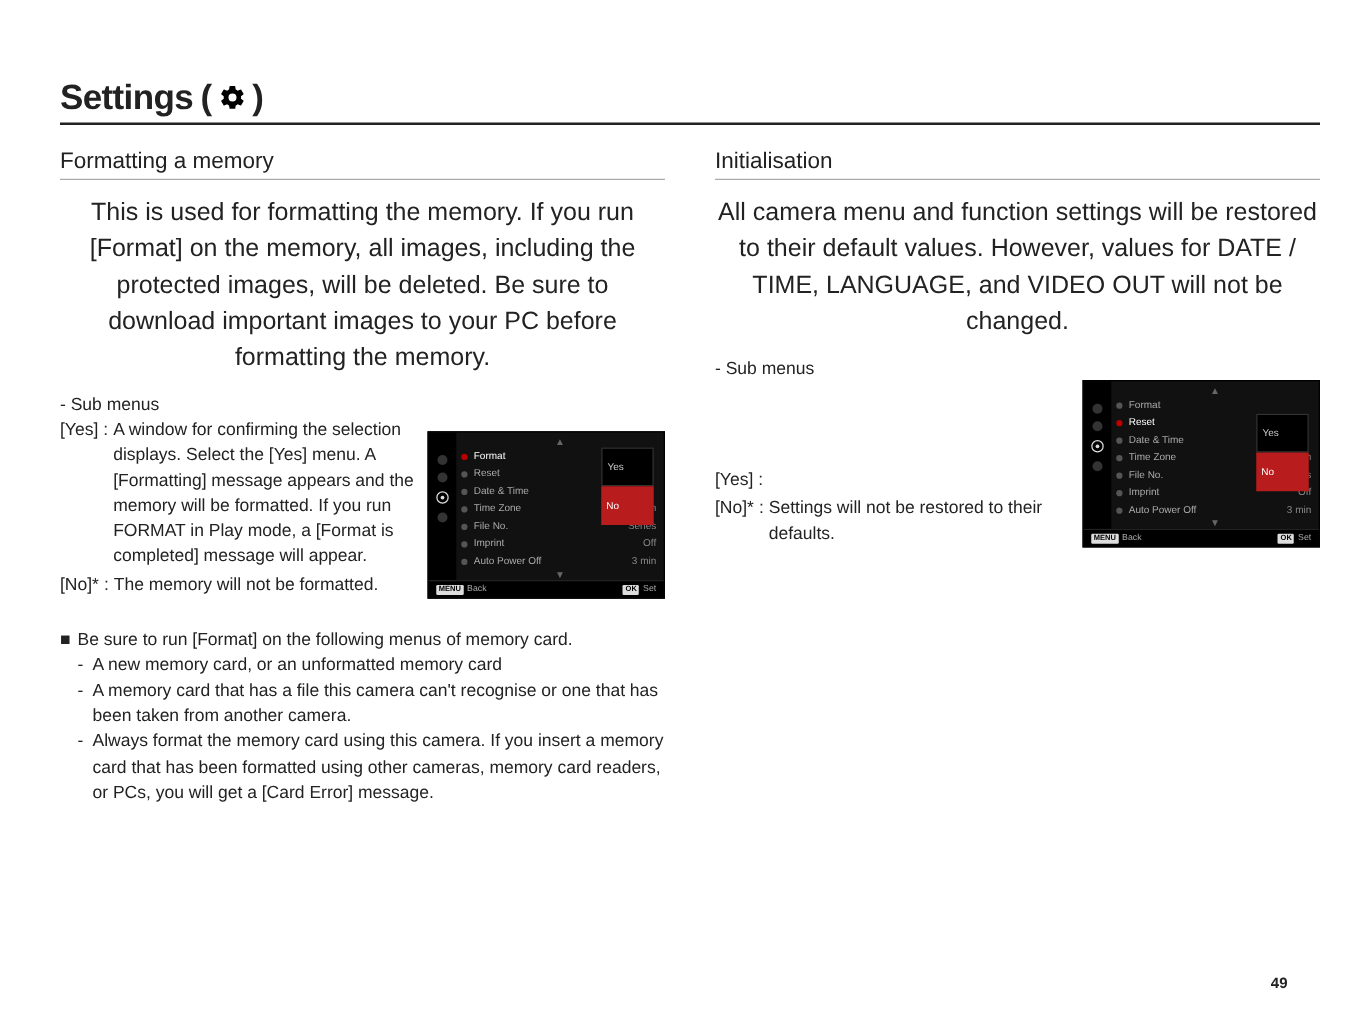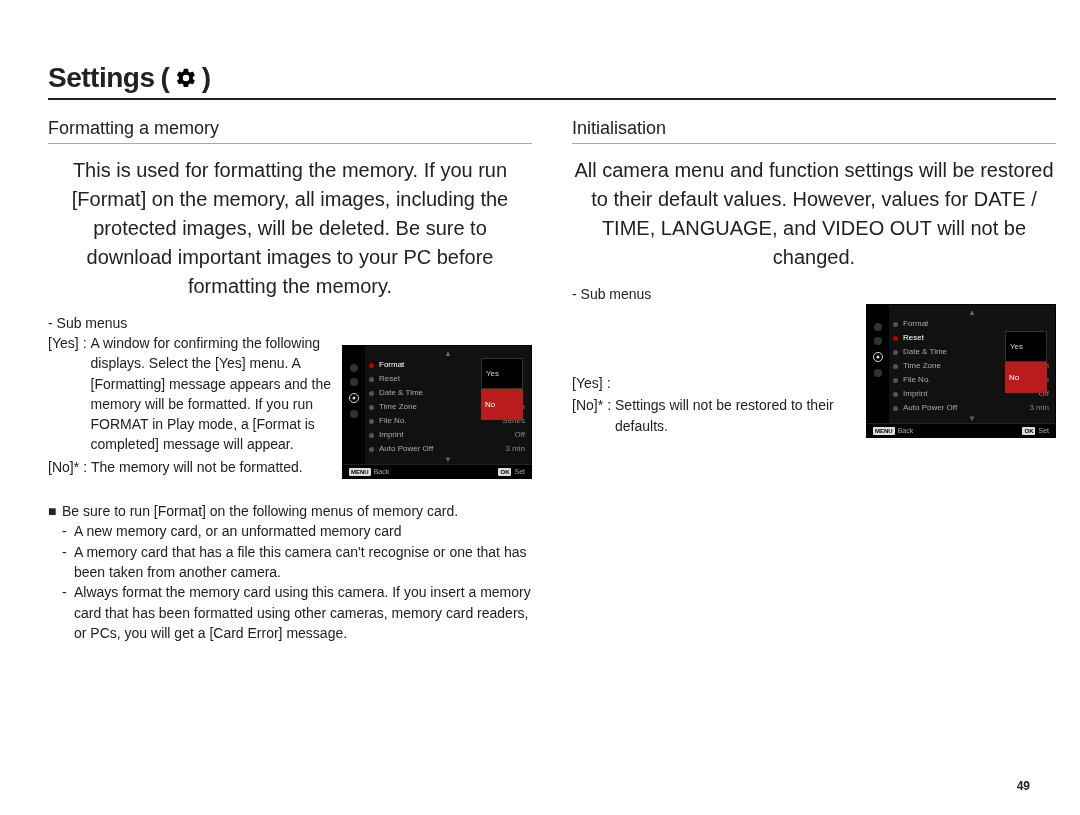--- a/index.html
+++ b/index.html
@@ -82,21 +82,21 @@
       <div class="section-title">Formatting a memory</div>
       <div class="body-text">This is used for formatting the memory. If you run [Format] on the memory, all images, including the protected images, will be deleted. Be sure to download important images to your PC before formatting the memory.</div>
 
       <div class="sub-label">- Sub menus</div>
 
       <div class="sub-block">
         <div class="sub-text">
           <div class="kv">
             <span class="k">[Yes]</span>
             <span class="sep">:</span>
-            <span class="v">A window for confirming the following displays. Select the [Yes] menu. A [Formatting] message appears and the memory will be formatted. If you run FORMAT in Play mode, a [Format is completed] message will appear.</span>
+            <span class="v">A window for confirming the selection displays. Select the [Yes] menu. A [Formatting] message appears and the memory will be formatted. If you run FORMAT in Play mode, a [Format is completed] message will appear.</span>
           </div>
           <div class="kv">
             <span class="k">[No]*</span>
             <span class="sep">:</span>
             <span class="v">The memory will not be formatted.</span>
           </div>
         </div>
 
         <div class="cam">
           <div class="cam-inner">

